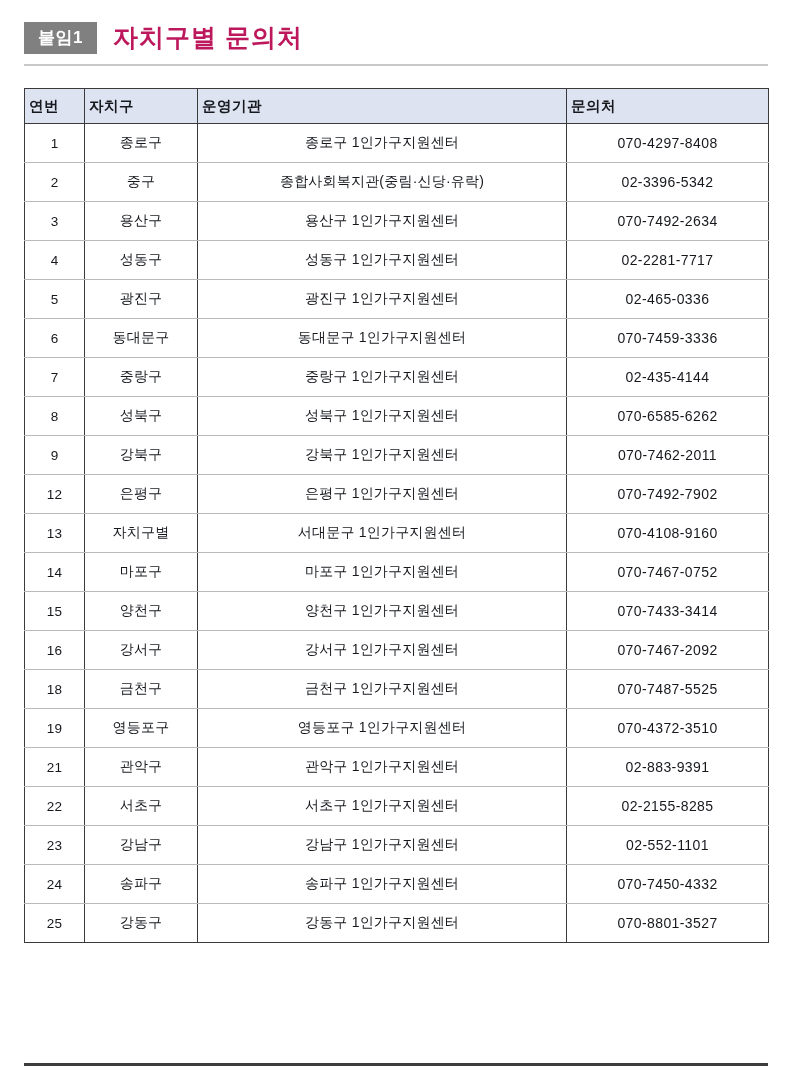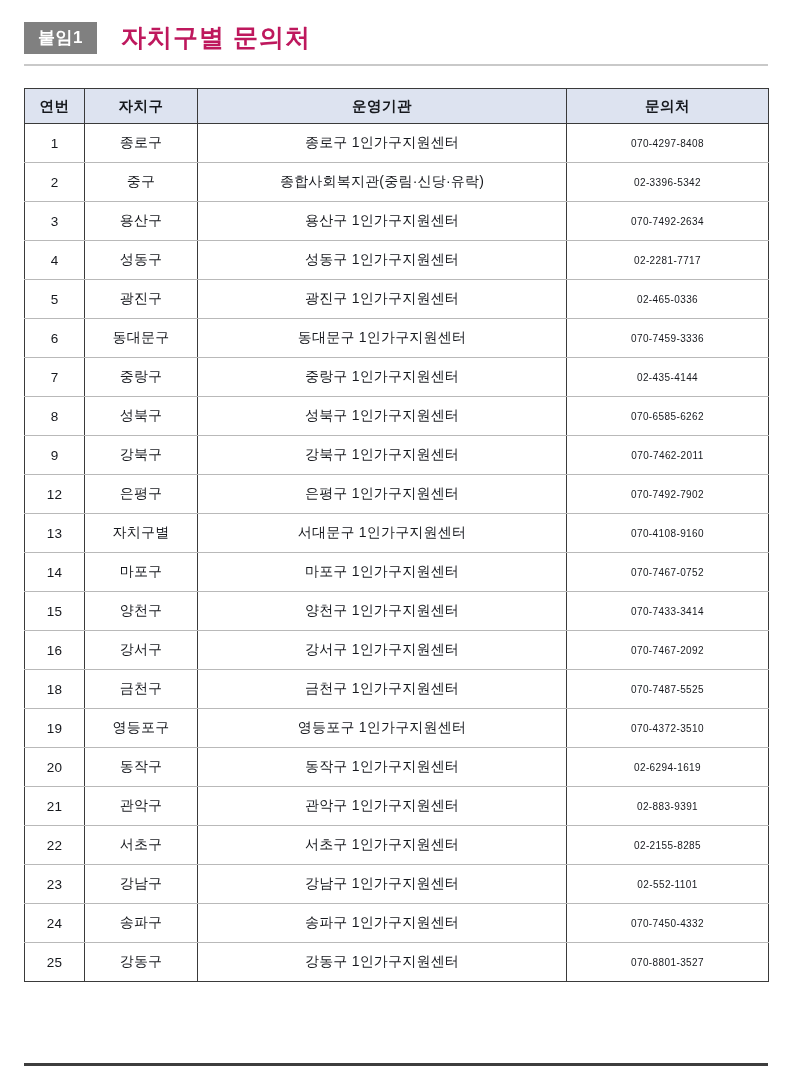--- a/index.html
+++ b/index.html
@@ -19,21 +19,21 @@
     width: 792px;
     height: 1076px;
     box-sizing: border-box;
     padding: 22px 24px 0 24px;
   }
 
   
   .doc-header {
     display: flex;
     align-items: center;
-    gap: 24px;
+    gap: 16px;
     padding-bottom: 10px;
     border-bottom: 2px solid #c9c9c9;
   }
   .attach-badge {
     background: #808080;
     color: #ffffff;
     font-size: 17px;
     font-weight: bold;
     letter-spacing: 0.5px;
     padding: 7px 14px 8px 14px;
@@ -63,21 +63,21 @@
   table.contact-table col.c-tel   { width: 202px; }
 
   table.contact-table thead th {
     background: #dde3f0;
     border: 1px solid #3a3a3a;
     font-size: 14.5px;
     font-weight: bold;
     color: #16181d;
     height: 30px;
     padding: 2px 4px;
-    text-align: center;
+    text-align: left;
     letter-spacing: 0.5px;
   }
   table.contact-table tbody td {
     border-left: 1px solid #3a3a3a;
     border-right: 1px solid #3a3a3a;
     border-top: 1px solid #b9b9b9;
     border-bottom: 1px solid #b9b9b9;
     height: 36px;
     padding: 1px 4px;
     text-align: center;
@@ -85,21 +85,21 @@
     color: #16181d;
     letter-spacing: 0.2px;
   }
   table.contact-table tbody tr:last-child td {
     border-bottom: 1px solid #3a3a3a;
   }
   table.contact-table tbody tr td.cell-no {
     font-size: 13.5px;
   }
   table.contact-table tbody tr td.cell-tel {
-    font-size: 10px;
+    font-size: 14px;
     letter-spacing: 0.4px;
   }
   table.contact-table tbody tr td.cell-org {
     font-size: 14px;
   }
 
   
   .page-bottom-rule {
     position: absolute;
     left: 24px;
@@ -226,26 +226,20 @@
           <td class="cell-org">금천구 1인가구지원센터</td>
           <td class="cell-tel">070-7487-5525</td>
         </tr>
         <tr>
           <td class="cell-no">19</td>
           <td class="cell-gu">영등포구</td>
           <td class="cell-org">영등포구 1인가구지원센터</td>
           <td class="cell-tel">070-4372-3510</td>
         </tr>
         <tr>
-          <td class="cell-no">20</td>
-          <td class="cell-gu">동작구</td>
-          <td class="cell-org">동작구 1인가구지원센터</td>
-          <td class="cell-tel">02-6294-1619</td>
-        </tr>
-        <tr>
           <td class="cell-no">21</td>
           <td class="cell-gu">관악구</td>
           <td class="cell-org">관악구 1인가구지원센터</td>
           <td class="cell-tel">02-883-9391</td>
         </tr>
         <tr>
           <td class="cell-no">22</td>
           <td class="cell-gu">서초구</td>
           <td class="cell-org">서초구 1인가구지원센터</td>
           <td class="cell-tel">02-2155-8285</td>

